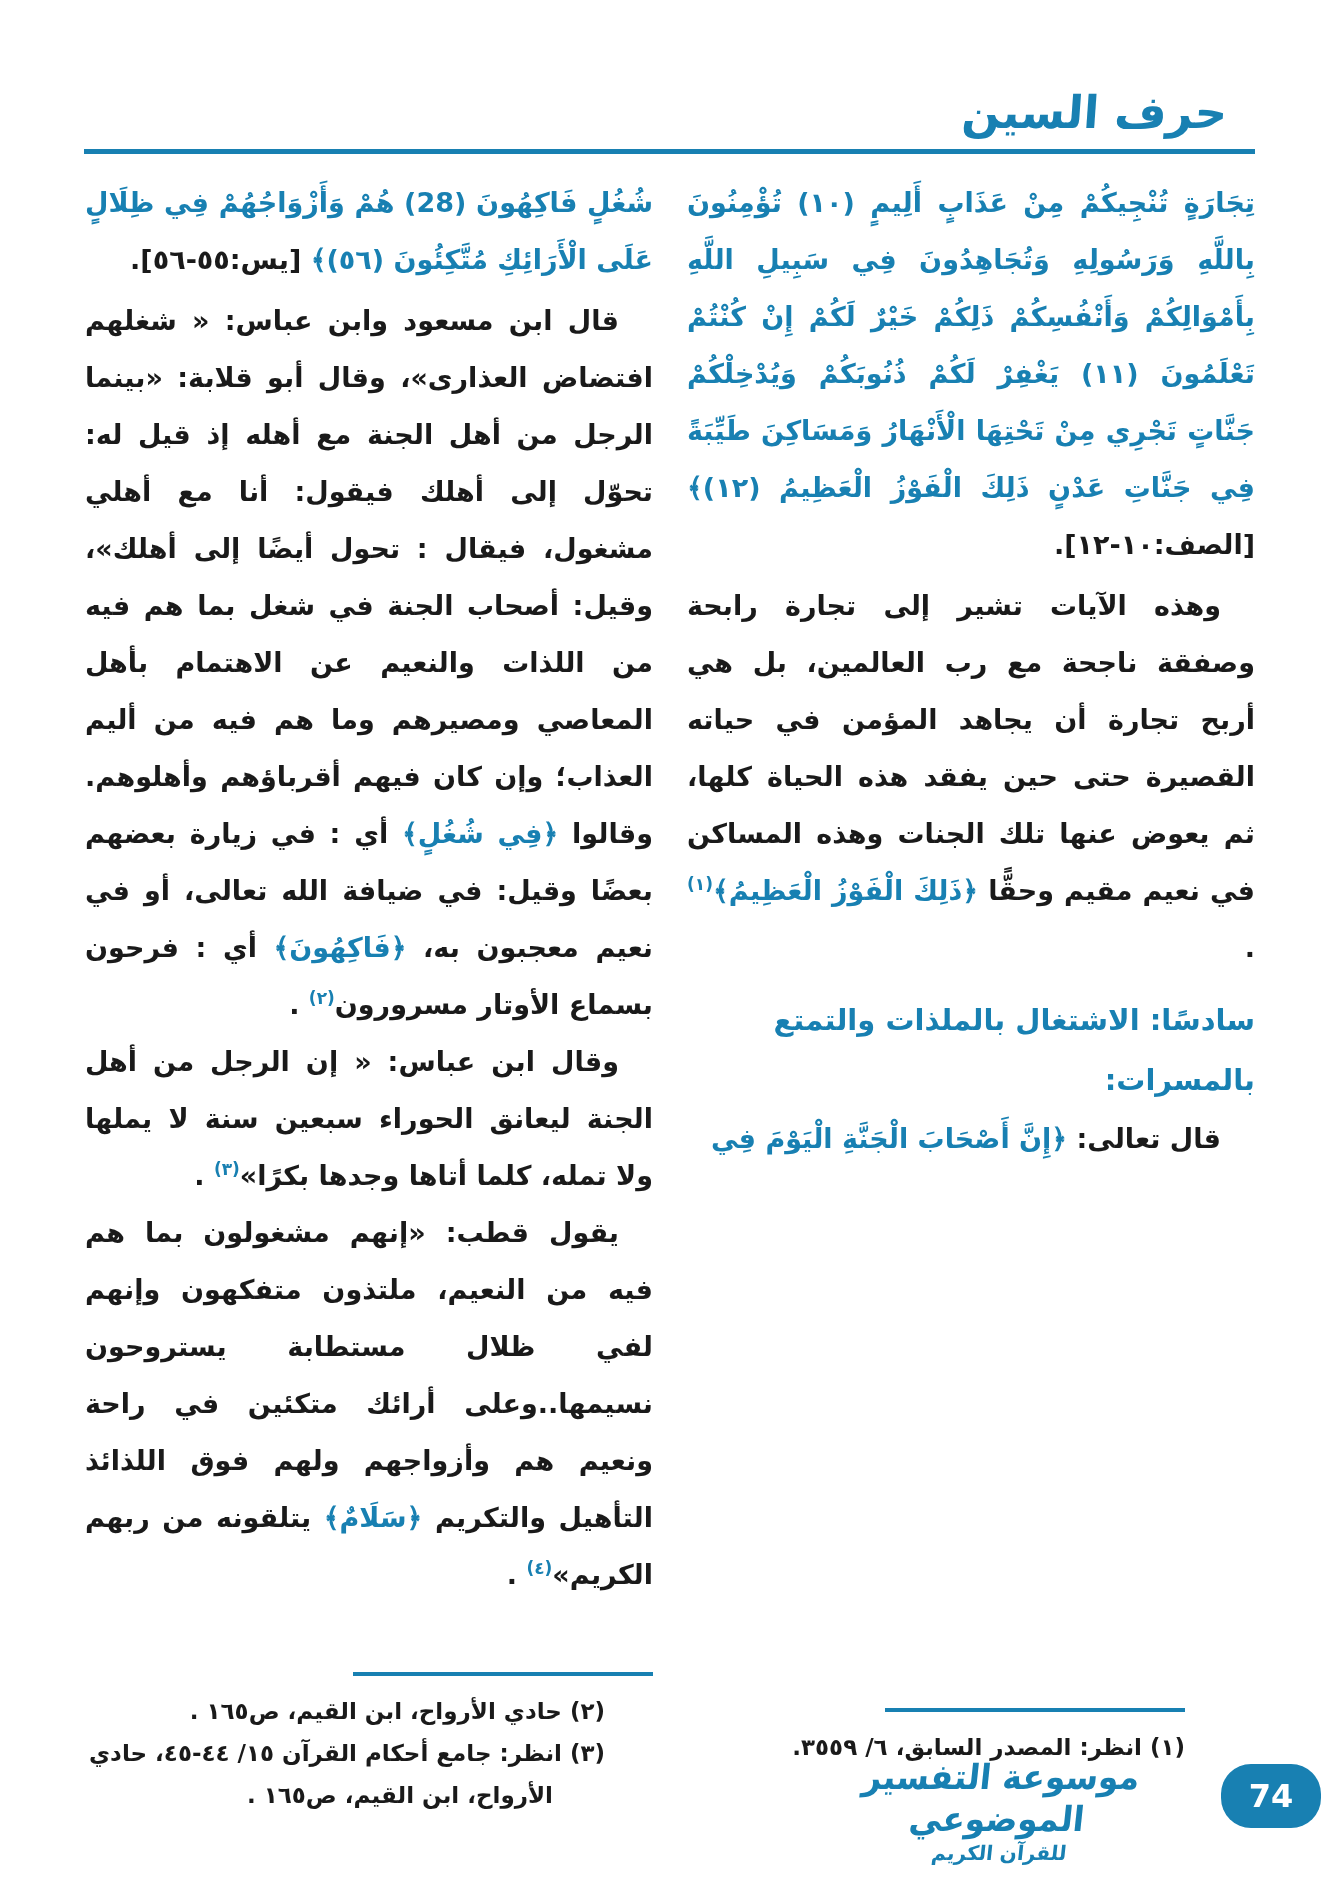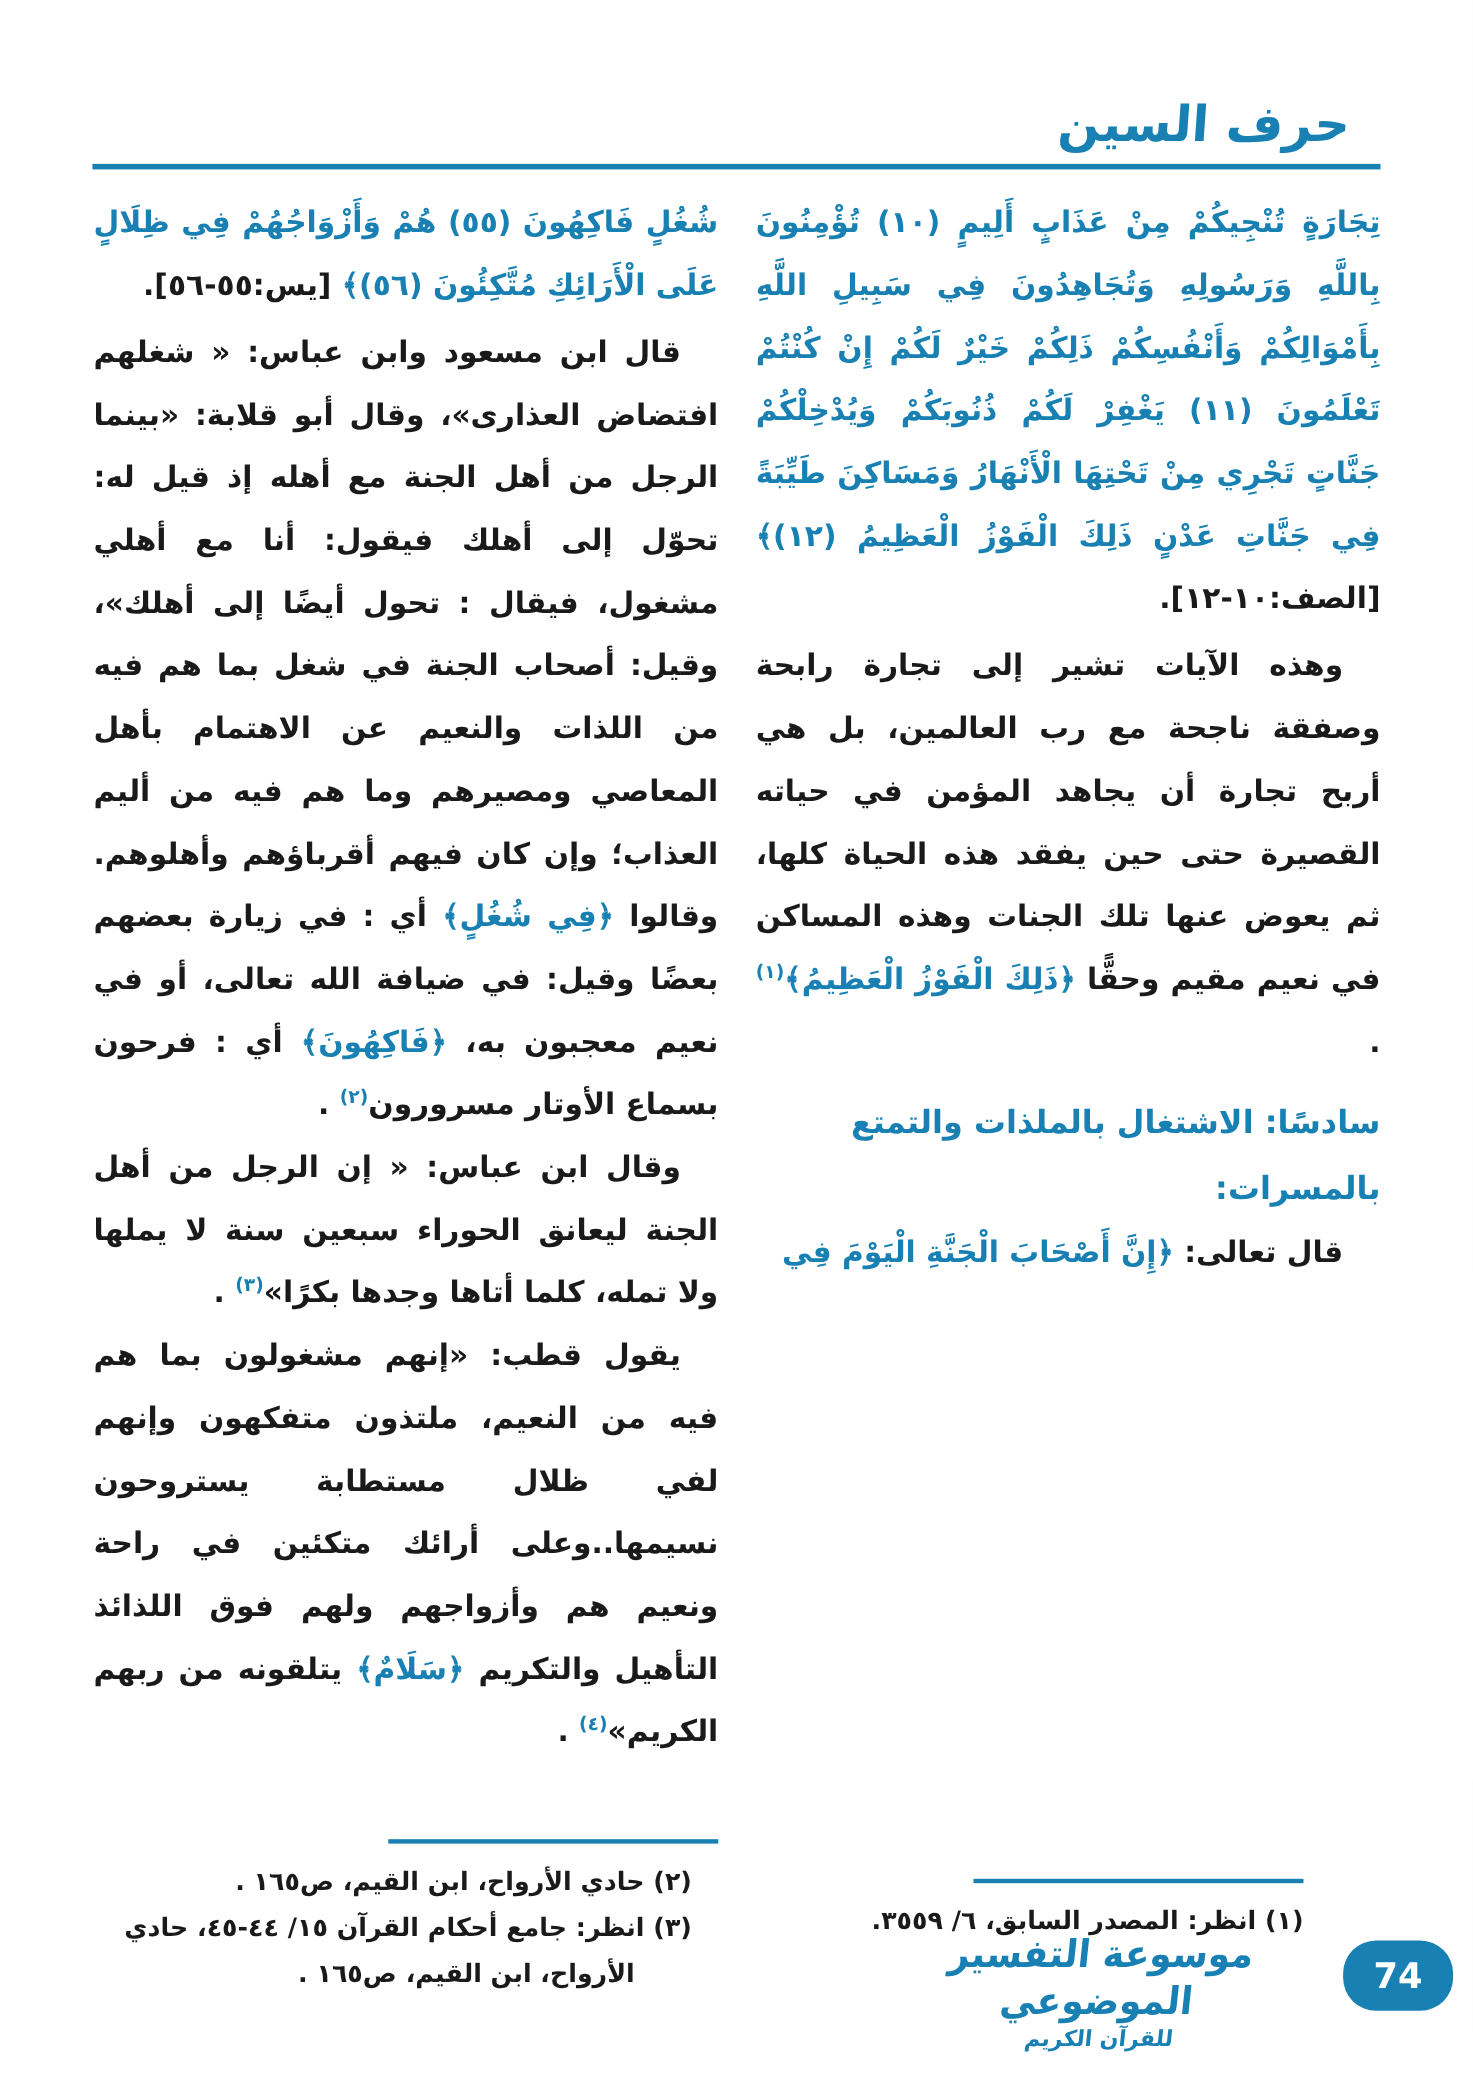--- a/index.html
+++ b/index.html
@@ -76,21 +76,21 @@
   }
   .col-right .fn-sep{margin-left:auto;margin-right:70px;}
   .col-left  .fn-sep{margin-left:auto;margin-right:0;}
   .fn-item{
     font-size:23px;font-weight:bold;line-height:42px;
     color:var(--text);
     padding-right:52px;text-indent:-52px;
     text-align:right;
   }
   .col-right .fn-item{margin-right:70px;}
-  .col-left  .fn-item{margin-right:24px;}
+  .col-left  .fn-item{margin-right:48px;}
   .fn-num{color:var(--text);}
   
   .logo{
     position:absolute;bottom:22px;right:150px;width:380px;
     text-align:center;color:var(--accent);font-weight:bold;
   }
   .logo-line1{
     font-size:33px;line-height:40px;
     transform:skewX(-6deg) scaleY(1.05);
   }
@@ -133,21 +133,21 @@
 
       <div class="fn-block">
         <div class="fn-sep"></div>
         <div class="fn-item"><span class="fn-num">(١)</span> <span>انظر: المصدر السابق، ٦/ ٣٥٥٩.</span></div>
       </div>
 
     </section>
 
     <section class="col col-left">
 
-      <p class="p-verse"><span class="quran">شُغُلٍ فَاكِهُونَ (٥٥) هُمْ وَأَزْوَاجُهُمْ فِي ظِلَالٍ عَلَى الْأَرَائِكِ مُتَّكِئُونَ (٥٦)﴾</span><span class="ref"> [يس:٥٥-٥٦].</span></p>
+      <p class="p-verse"><span class="quran">شُغُلٍ فَاكِهُونَ (28) هُمْ وَأَزْوَاجُهُمْ فِي ظِلَالٍ عَلَى الْأَرَائِكِ مُتَّكِئُونَ (٥٦)﴾</span><span class="ref"> [يس:٥٥-٥٦].</span></p>
 
       <p class="p-body"><span>قال ابن مسعود وابن عباس: « شغلهم افتضاض العذارى»، وقال أبو قلابة: «بينما الرجل من أهل الجنة مع أهله إذ قيل له: تحوّل إلى أهلك فيقول: أنا مع أهلي مشغول، فيقال : تحول أيضًا إلى أهلك»، وقيل: أصحاب الجنة في شغل بما هم فيه من اللذات والنعيم عن الاهتمام بأهل المعاصي ومصيرهم وما هم فيه من أليم العذاب؛ وإن كان فيهم أقرباؤهم وأهلوهم. وقالوا </span><span class="quran">﴿فِي شُغُلٍ﴾</span><span> أي : في زيارة بعضهم بعضًا وقيل: في ضيافة الله تعالى، أو في نعيم معجبون به، </span><span class="quran">﴿فَاكِهُونَ﴾</span><span> أي : فرحون بسماع الأوتار مسرورون</span><span class="fn-marker">(٢)</span><span> .</span></p>
 
       <p class="p-body"><span>وقال ابن عباس: « إن الرجل من أهل الجنة ليعانق الحوراء سبعين سنة لا يملها ولا تمله، كلما أتاها وجدها بكرًا»</span><span class="fn-marker">(٣)</span><span> .</span></p>
 
       <p class="p-body"><span>يقول قطب: «إنهم مشغولون بما هم فيه من النعيم، ملتذون متفكهون وإنهم لفي ظلال مستطابة يستروحون نسيمها..وعلى أرائك متكئين في راحة ونعيم هم وأزواجهم ولهم فوق اللذائذ التأهيل والتكريم </span><span class="quran">﴿سَلَامٌ﴾</span><span> يتلقونه من ربهم الكريم»</span><span class="fn-marker">(٤)</span><span> .</span></p>
 
       <div class="fn-block">
         <div class="fn-sep"></div>
         <div class="fn-item"><span class="fn-num">(٢)</span> <span>حادي الأرواح، ابن القيم، ص١٦٥ .</span></div>

